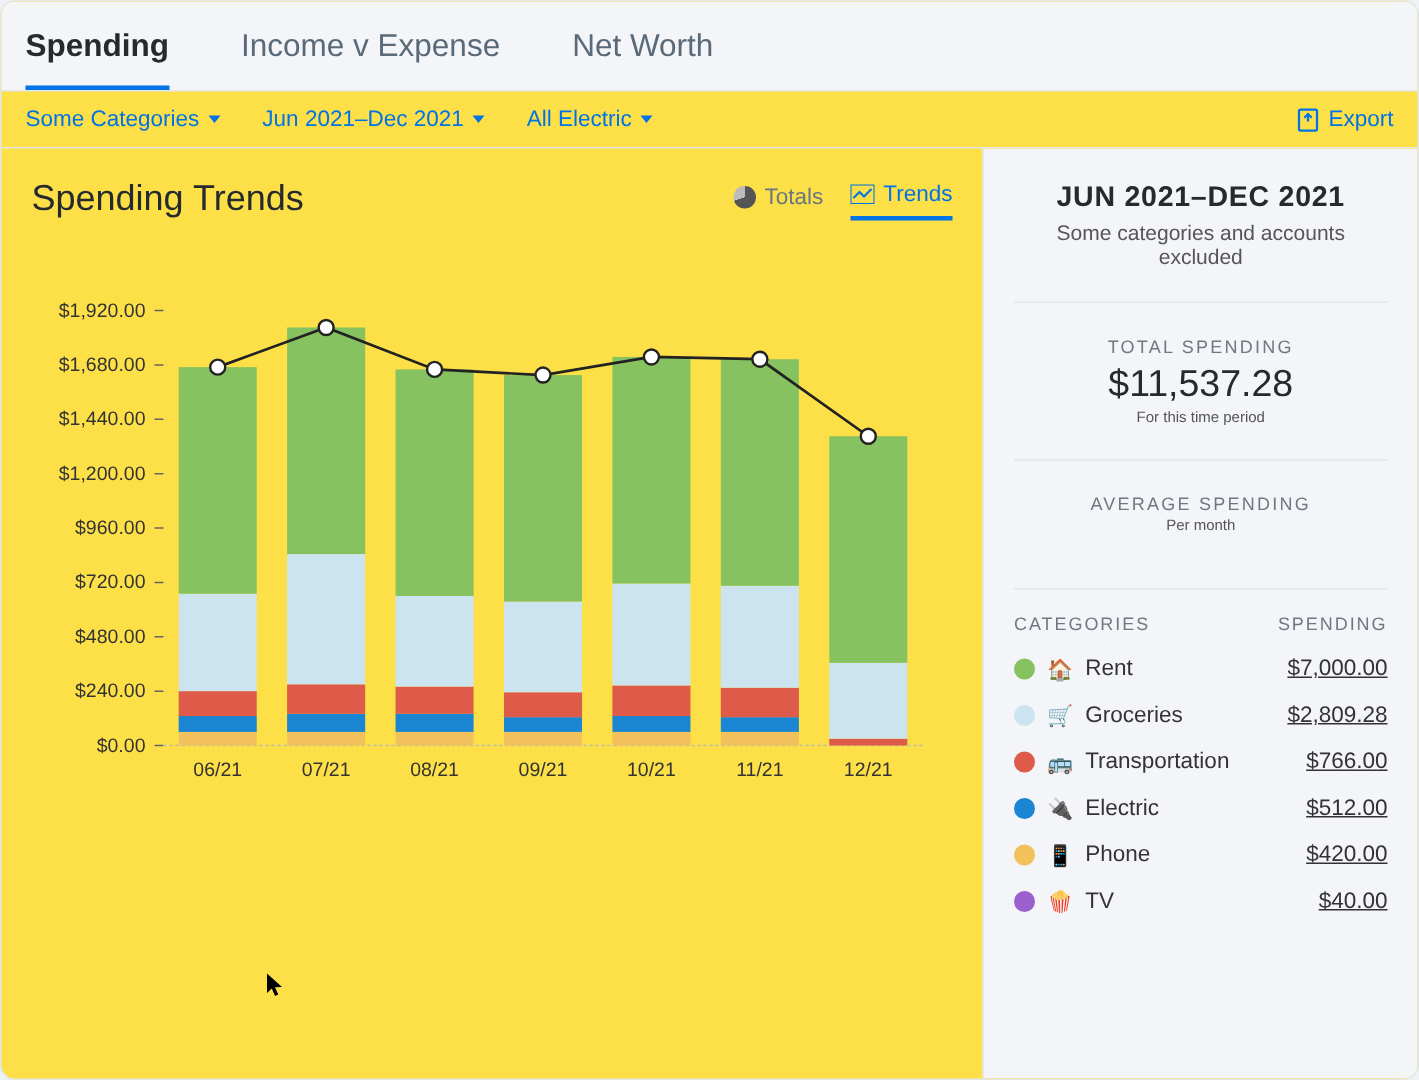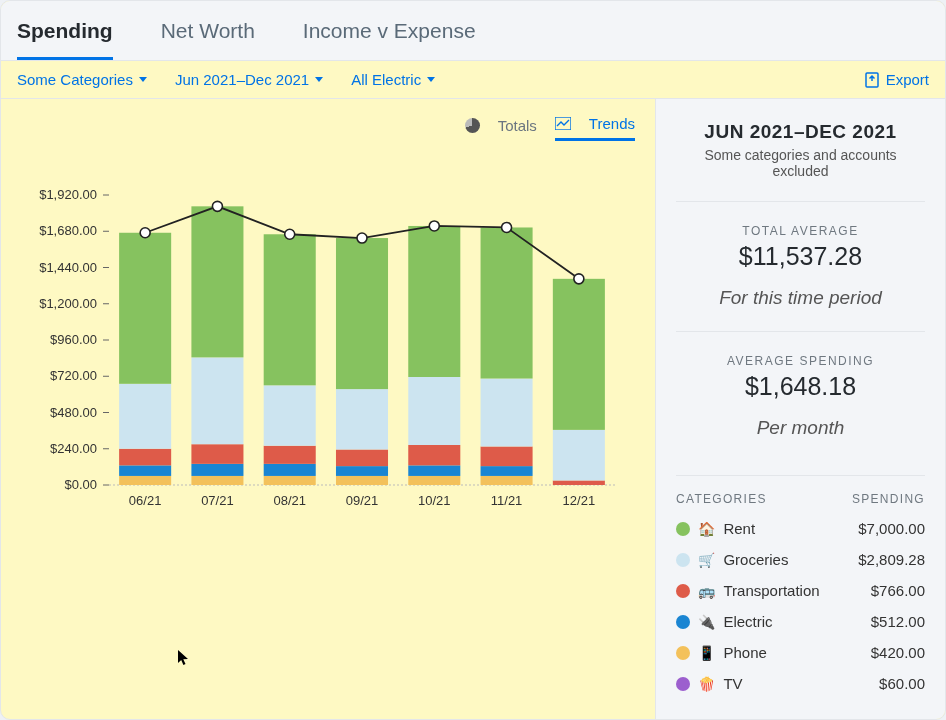--- a/index.html
+++ b/index.html
@@ -10,70 +10,70 @@
     --panel-bg:#f3f5f8;
     --chart-green:#86c25f;
     --chart-lblue:#cce4f0;
     --chart-orange:#de5b49;
     --chart-blue:#1a85d2;
     --chart-yellow:#f3c15b;
     --chart-purple:#9c5fce;
   }
   *{box-sizing:border-box;font-family:"Helvetica Neue",Arial,sans-serif;}
   body{margin:0;background:#eef1f5;color:var(--text-dark);}
-  .app{width:946px;height:720px;margin:0 auto;background:#fef9c3;border:1px solid var(--border);border-radius:10px;overflow:hidden;display:flex;flex-direction:column;}
+  .app{width:946px;height:720px;margin:0 auto;background:#fde047;border:1px solid var(--border);border-radius:10px;overflow:hidden;display:flex;flex-direction:column;}
   
   .main-tabs{display:flex;gap:48px;padding:18px 16px 0 16px;background:var(--panel-bg);font-size:21px;}
   .main-tab{padding-bottom:14px;color:#5a6a78;cursor:pointer;}
   .main-tab.active{color:var(--text-dark);font-weight:600;border-bottom:3px solid var(--brand-blue);}
   
   .filter-bar{display:flex;align-items:center;padding:10px 16px;border-top:1px solid var(--border);border-bottom:1px solid var(--border);font-size:15px;}
   .filter-item{color:var(--brand-blue);margin-right:28px;cursor:pointer;display:flex;align-items:center;gap:6px;}
   .caret-down{width:0;height:0;border-left:4px solid transparent;border-right:4px solid transparent;border-top:5px solid var(--brand-blue);}
   .export-btn{margin-left:auto;color:var(--brand-blue);display:flex;align-items:center;gap:6px;cursor:pointer;}
   
   .content{flex:1;display:flex;overflow:hidden;}
   .left{flex:1;padding:16px 20px;display:flex;flex-direction:column;}
   .right{width:290px;background:var(--panel-bg);border-left:1px solid var(--border);padding:22px 20px;overflow:auto;}
   .left-header{display:flex;align-items:center;}
   .page-title{font-size:24px;font-weight:500;margin:4px 0 6px 0;}
   .view-toggle{margin-left:auto;display:flex;gap:18px;font-size:15px;}
-  .view-item{display:flex;align-items:center;gap:18px;color:#6a7580;cursor:pointer;padding-bottom:6px;text-align:center;}
+  .view-item{display:flex;align-items:center;gap:6px;color:#6a7580;cursor:pointer;padding-bottom:6px;text-align:center;}
   .view-item.active{color:var(--brand-blue);border-bottom:3px solid var(--brand-blue);}
   .breadcrumb{font-size:15px;color:#333;}
   .breadcrumb a{color:var(--brand-blue);text-decoration:none;}
   .crumb-sep{display:inline-block;margin:0 6px;width:0;height:0;border-top:4px solid transparent;border-bottom:4px solid transparent;border-left:5px solid #707a82;}
   
   .chart-wrap{flex:1;position:relative;margin-top:44px;}
   
   .r-title{font-size:19px;font-weight:700;text-align:center;letter-spacing:.5px;}
   .r-sub{font-size:14px;color:#555;text-align:center;margin-top:4px;}
   .r-block{border-top:1px solid var(--border);margin-top:22px;padding-top:22px;text-align:center;}
   .r-label{font-size:12px;letter-spacing:1.5px;color:var(--text-grey);}
   .r-amount{font-size:25px;font-weight:400;margin-top:4px;}
-  .r-desc{font-size:19px;color:#555;margin-top:16px;font-style:italic;}
+  .r-desc{font-size:10px;color:#555;margin-top:2px;}
   .cat-header{display:flex;justify-content:space-between;font-size:12px;letter-spacing:1.3px;color:var(--text-grey);margin:36px 0 14px 0;padding-top:16px;border-top:1px solid var(--border);}
   .cat-row{display:flex;align-items:center;font-size:15px;margin:14px 0;}
   .dot{width:14px;height:14px;border-radius:50%;margin-right:8px;flex:0 0 auto;}
   .cat-emoji{margin-right:8px;font-size:14px;}
   .cat-name{color:#333;}
-  .cat-amt{margin-left:auto;color:#333;}
+  .cat-amt{margin-left:auto;color:#333;text-decoration:underline;}
   
   .icon-pie{width:15px;height:15px;border-radius:50%;background:conic-gradient(#555 0 70%, #bbb 70% 100%);}
   .mouse-cursor{position:absolute;left:156px;bottom:32px;font-size:16px;}
 </style>
 </head>
 <body>
 
 <div class="app">
 
   <div class="main-tabs">
     <div class="main-tab active">Spending</div>
+    <div class="main-tab">Income v Expense</div>
     <div class="main-tab">Net Worth</div>
-    <div class="main-tab">Income v Expense</div>
   </div>
 
   <div class="filter-bar">
     <div class="filter-item">
       <span>Some Categories</span>
       <span class="caret-down"></span>
     </div>
     <div class="filter-item">
       <span>Jun 2021–Dec 2021</span>
       <span class="caret-down"></span>
@@ -89,20 +89,21 @@
       </svg>
       <span>Export</span>
     </div>
   </div>
 
   <div class="content">
 
     <div class="left">
       <div class="left-header">
         <div>
+          <div class="page-title">Spending Trends</div>
         </div>
         <div class="view-toggle">
           <div class="view-item">
             <span class="icon-pie"></span>
             <span>Totals</span>
           </div>
           <div class="view-item active">
             <svg width="16" height="13" viewBox="0 0 16 13">
               <rect x="0" y="0" width="16" height="13" fill="none" stroke="#0073e6" stroke-width="1.4"></rect>
               <polyline points="2,9 6,5 9,8 14,3" fill="none" stroke="#0073e6" stroke-width="1.4"></polyline>
@@ -187,28 +188,27 @@
             </svg>
         </span>
       </div>
     </div>
 
     <div class="right">
       <div class="r-title">JUN 2021–DEC 2021</div>
       <div class="r-sub">Some categories and accounts excluded</div>
 
       <div class="r-block">
-        <div class="r-label">TOTAL AVERAGE</div>
+        <div class="r-label">TOTAL SPENDING</div>
         <div class="r-amount">$11,537.28</div>
         <div class="r-desc">For this time period</div>
       </div>
 
       <div class="r-block">
         <div class="r-label">AVERAGE SPENDING</div>
-        <div class="r-amount">$1,648.18</div>
         <div class="r-desc">Per month</div>
       </div>
 
       <div class="cat-header">
         <span>CATEGORIES</span>
         <span>SPENDING</span>
       </div>
       <div id="cat-list">
           <div class="cat-row">
             <span class="dot" style="background:#86c25f"></span>
@@ -237,18 +237,18 @@
           <div class="cat-row">
             <span class="dot" style="background:#f3c15b"></span>
             <span class="cat-emoji">📱</span>
             <span class="cat-name">Phone</span>
             <span class="cat-amt">$420.00</span>
           </div>
           <div class="cat-row">
             <span class="dot" style="background:#9c5fce"></span>
             <span class="cat-emoji">🍿</span>
             <span class="cat-name">TV</span>
-            <span class="cat-amt">$60.00</span>
+            <span class="cat-amt">$40.00</span>
           </div>
         </div>
     </div>
   </div>
 </div>
 
 </body></html>

